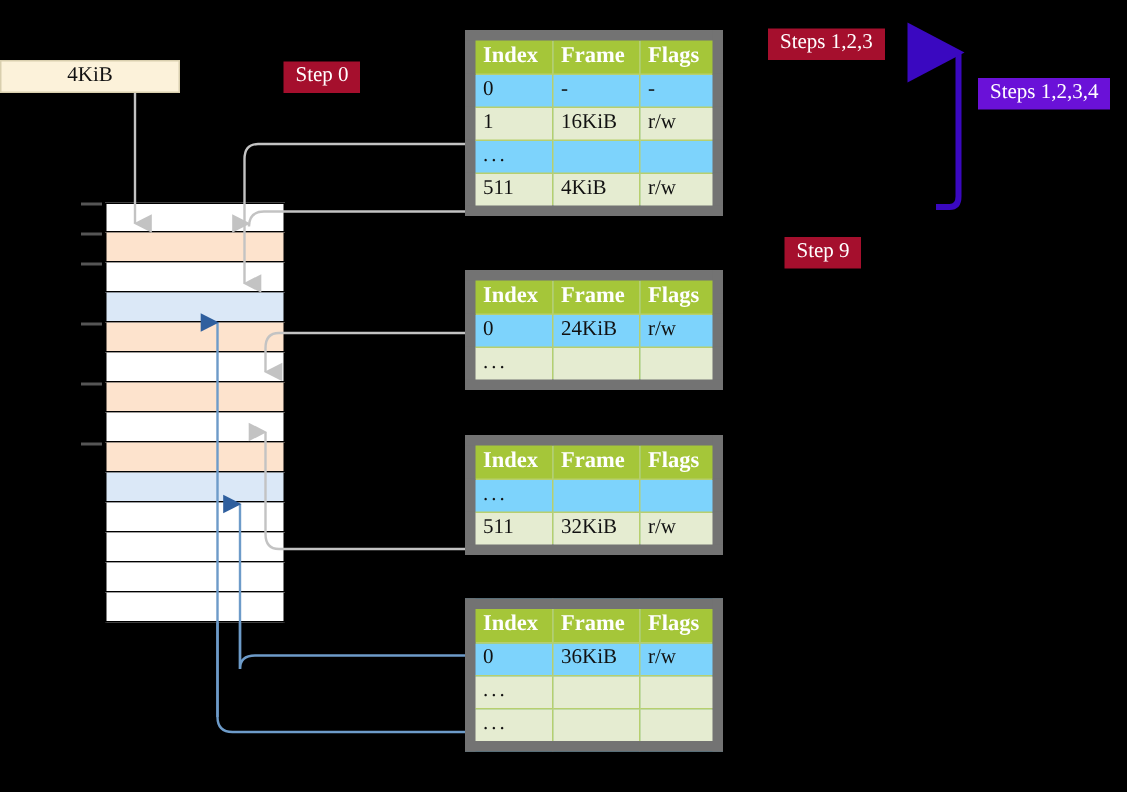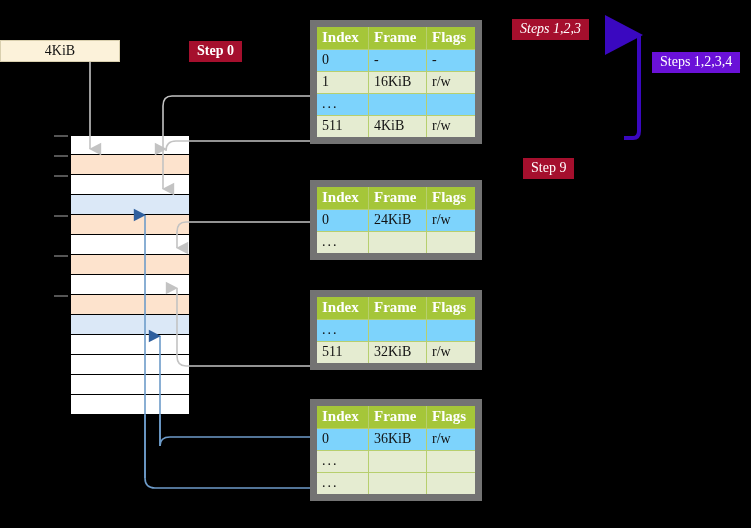--- a/index.html
+++ b/index.html
@@ -60,22 +60,22 @@
 </style>
 </head>
 <body>
 
 <div class="stage">
 
   <div class="kib-box">
     <span>4KiB</span>
   </div>
 
-  <div class="badge red" style="left:189px;top:41px;font-weight:bold;">Step 0</div>
-  <div class="badge red" style="left:512px;top:19px;font-style:italic;">Steps 1,2,3</div>
+  <div class="badge red" style="left:189px;top:41px;">Step 0</div>
+  <div class="badge red" style="left:512px;top:19px;">Steps 1,2,3</div>
   <div class="badge purple" style="left:652px;top:19px;margin-top:33px;">Steps 1,2,3,4</div>
   <div class="badge red" style="left:523px;top:158px;">Step 9</div>
 
   <div class="memcol" id="memcol">
       <div class="memrow first" style="top: 0px;"></div>
       <div class="tick" style="top: 0px;"></div>
       <div class="memrow peach" style="top: 20px;"></div>
       <div class="tick" style="top: 20px;"></div>
       <div class="memrow" style="top: 40px;"></div>
       <div class="tick" style="top: 40px;"></div>

